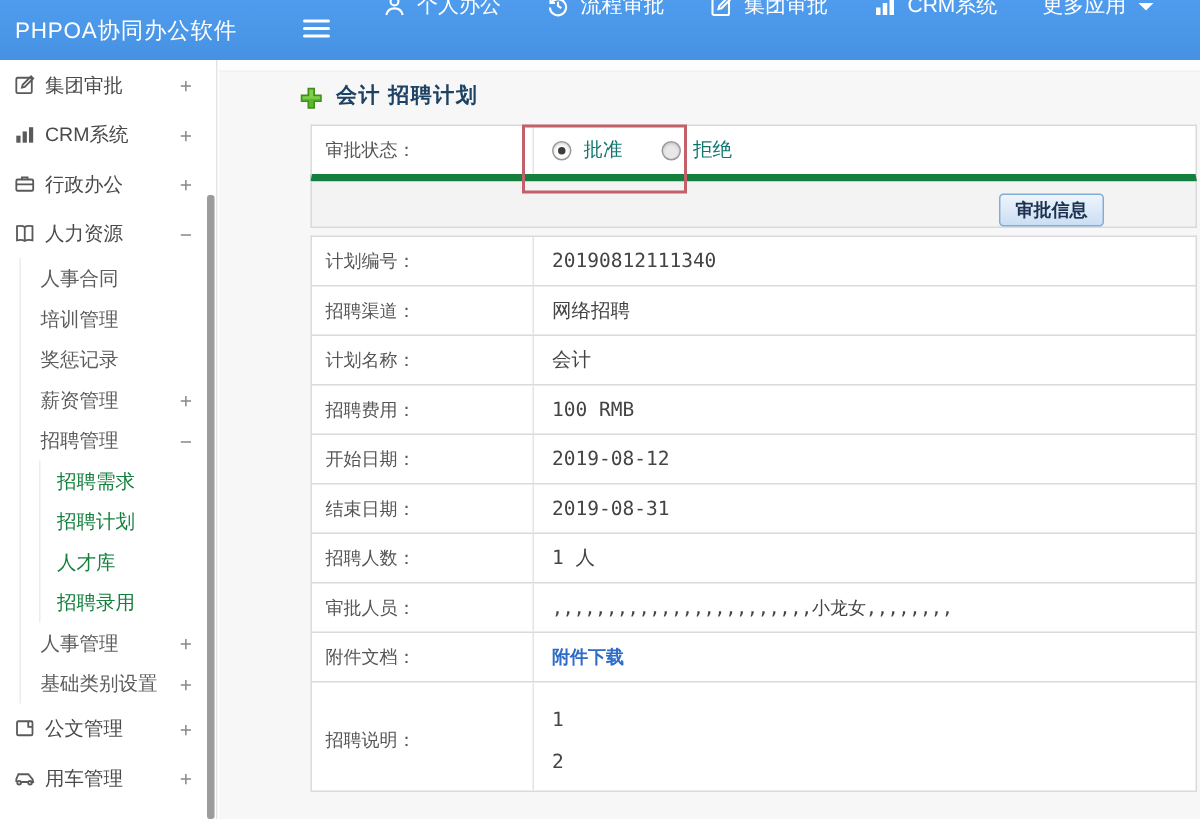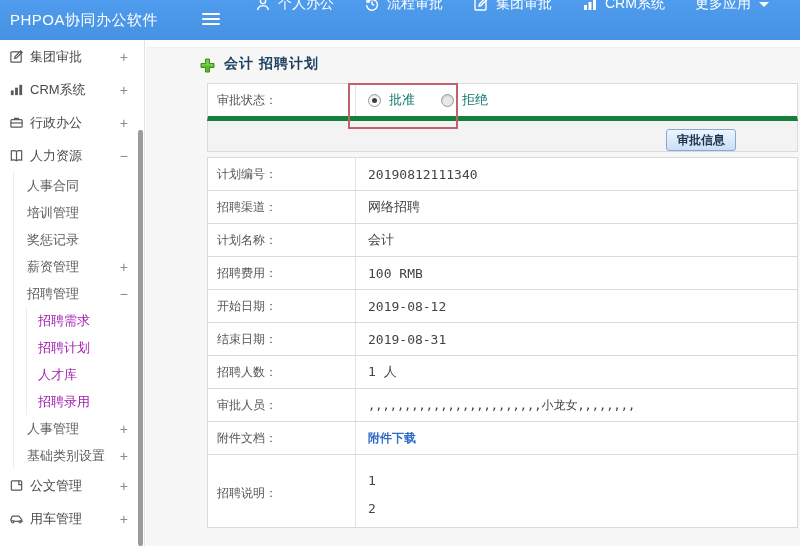--- a/index.html
+++ b/index.html
@@ -24,21 +24,21 @@
   .sidebar { position:absolute; left:0; top:40px; width:145px; height:506px; background:#fff;
              border-right:1px solid #e4e4e4; overflow:hidden; }
   .sb-item { position:relative; height:33px; display:flex; align-items:center; padding-left:9px;
              color:#4a4a4a; font-size:13px; cursor:pointer; }
   .sb-item .sicon { width:15px; height:15px; margin-right:6px; flex:none; }
   .sb-item .expander { position:absolute; right:16px; top:50%; transform:translateY(-50%);
                        color:#8a8a8a; font-size:14px; }
   .sb-sub { margin-left:13px; border-left:1px solid #ececec; }
   .sb-sub .sb-item { height:27px; padding-left:13px; color:#5c5c5c; }
   .sb-sub .sb-sub { margin-left:12px; }
-  .sb-sub .sb-sub .sb-item { padding-left:11px; color:#a21caf; }
+  .sb-sub .sb-sub .sb-item { padding-left:11px; color:#15803d; }
   .sb-scrollbar { position:absolute; right:1px; top:90px; width:5px; height:416px;
                   background:#9c9c9c; border-radius:2px; cursor:pointer; }
 
   
   .main { position:absolute; left:146px; top:40px; width:654px; height:506px; background:#f7f7f7; }
   .main-topstrip { position:absolute; left:0; top:0; width:654px; height:8px; background:#fdfdfd;
                    border-bottom:1px solid #f0f0f0; }
   .page-title { position:absolute; left:54px; top:15px; display:flex; align-items:flex-end; }
   .plus-icon { width:15px; height:15px; margin-right:9px; }
   .title-text { font-size:14px; font-weight:bold; color:#1d4263; letter-spacing:1px; }

